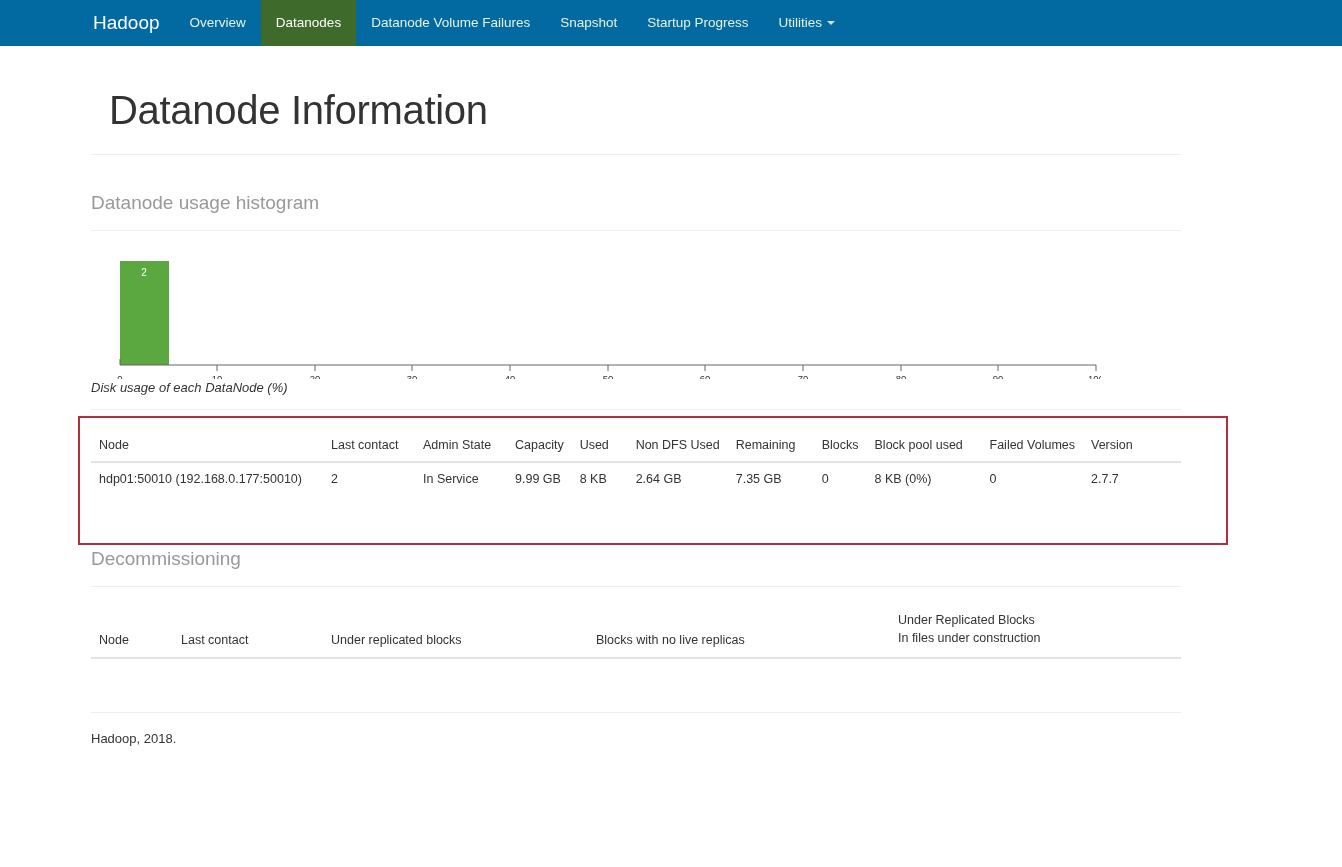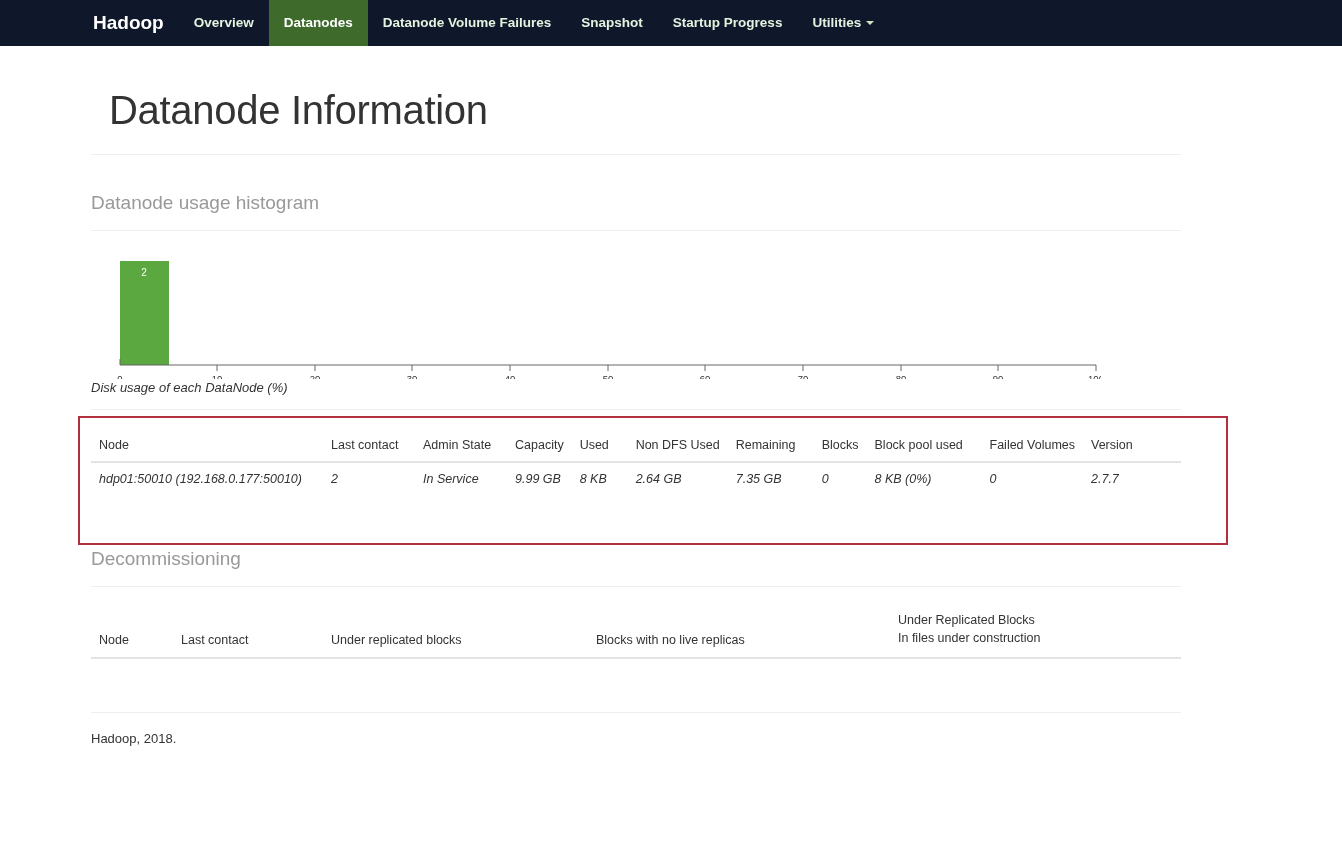--- a/index.html
+++ b/index.html
@@ -14,25 +14,24 @@
   body {
     width: 1342px;
     height: 867px;
     position: relative;
     overflow: hidden;
   }
 
   
   .navbar {
     height: 46px;
-    background: #0f172a;
+    background: #0369a1;
     display: flex;
     align-items: stretch;
     width: 100%;
-    font-weight: bold;
   }
   .nav-inner {
     display: flex;
     align-items: stretch;
     margin-left: 78px;
   }
   .brand {
     color: #ffffff;
     font-size: 19px;
     line-height: 46px;
@@ -123,21 +122,20 @@
     padding: 8px 8px 9px 8px;
     border-bottom: 2px solid #dddddd;
     vertical-align: bottom;
     white-space: nowrap;
   }
   .table tbody td {
     padding: 9px 8px;
     border-top: 1px solid #eeeeee;
     color: #333333;
     white-space: nowrap;
-    font-style: italic;
   }
   .table tbody tr:first-child td { border-top: none; }
 
   .inop-wrap {
     position: relative;
     margin-top: 6px;
     padding: 14px 0 16px 0;
   }
   .annotation-box {
     position: absolute;

